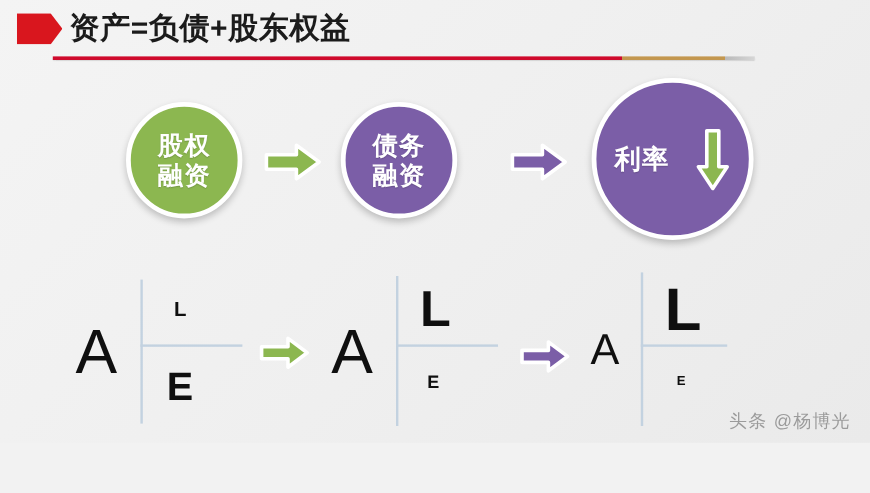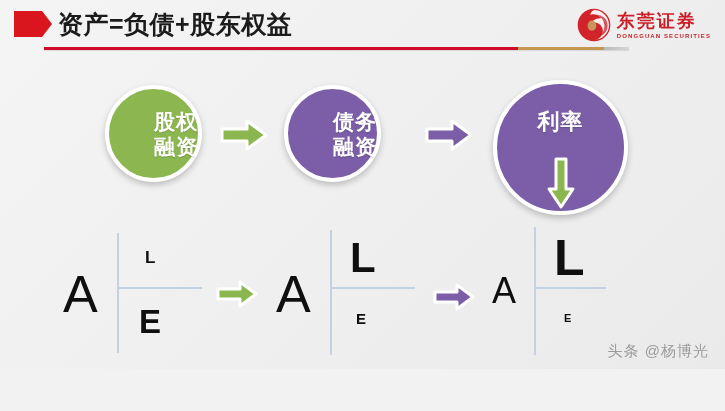--- a/index.html
+++ b/index.html
@@ -108,21 +108,21 @@
     width: 725px;
     height: 145px;
   }
   .circle {
     position: absolute;
     border-radius: 50%;
     border: 4px solid #ffffff;
     box-sizing: border-box;
     display: flex;
     align-items: center;
-    justify-content: flex-end;
+    justify-content: center;
     box-shadow: 0 3px 6px rgba(0,0,0,0.22);
     color: #ffffff;
     font-weight: bold;
     text-align: center;
   }
   .circle-label {
     font-size: 21px;
     line-height: 25px;
     letter-spacing: 1px;
     text-shadow: 0 1px 1px rgba(0,0,0,0.18);
@@ -136,25 +136,24 @@
   }
   #circle-debt {
     left: 284px;
     top: 23px;
     width: 97px;
     height: 97px;
     background: #7b5ea7;
   }
   #circle-rate {
     left: 493px;
-    top: 18px;
+    top: 3px;
     width: 135px;
     height: 135px;
     background: #7b5ea7;
-    flex-direction: column;
     gap: 21px;
   }
   #circle-rate .circle-label {
     font-size: 22px;
   }
 
   .arrow-right {
     position: absolute;
     width: 50px;
     height: 34px;
@@ -228,33 +227,20 @@
 </head>
 <body>
 
 <div id="slide">
 
   <div id="header">
     <div class="title-marker"></div>
     <div class="title-text">资产=负债+股东权益</div>
     <div class="title-rule"></div>
 
-    <div id="logo">
-      <svg class="logo-emblem" viewBox="0 0 100 100">
-        <circle cx="50" cy="50" r="48" fill="#d2232a"></circle>
-        <path d="M50 6 A44 44 0 0 1 50 94 A26 26 0 0 0 50 42 A20 20 0 0 1 50 6 Z" fill="#ffffff" opacity="0.92"></path>
-        <path d="M22 34 A30 30 0 0 1 72 30 A36 36 0 0 0 34 74 A24 24 0 0 1 22 34 Z" fill="#d2232a"></path>
-        <ellipse cx="44" cy="52" rx="13" ry="15" fill="#c89a5e" opacity="0.95"></ellipse>
-        <path d="M56 20 A34 34 0 0 1 60 84 A30 30 0 0 0 56 20 Z" fill="#b9181f" opacity="0.7"></path>
-      </svg>
-      <div class="logo-words">
-        <div class="logo-cn">东莞证券</div>
-        <div class="logo-en">DONGGUAN SECURITIES</div>
-      </div>
-    </div>
   </div>
 
   <div id="circle-row">
 
     <div id="circle-equity" class="circle">
       <div class="circle-label">
         <div>股权</div>
         <div>融资</div>
       </div>
     </div>

